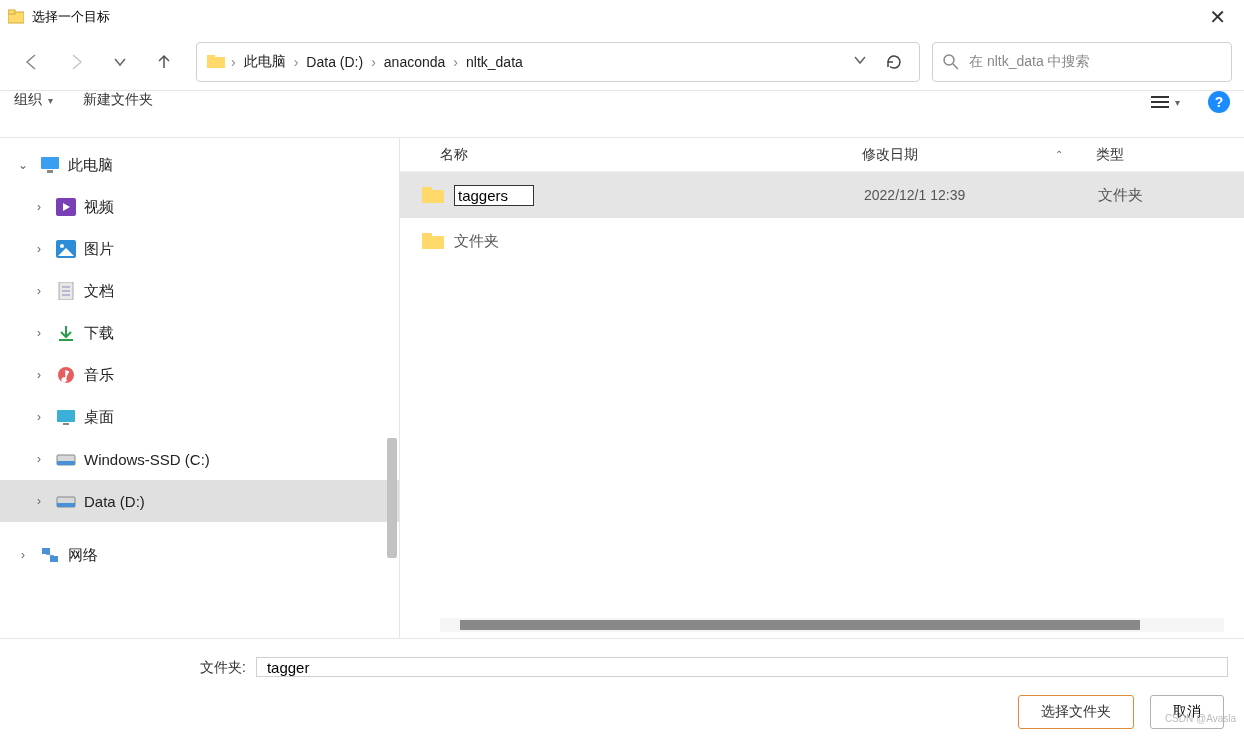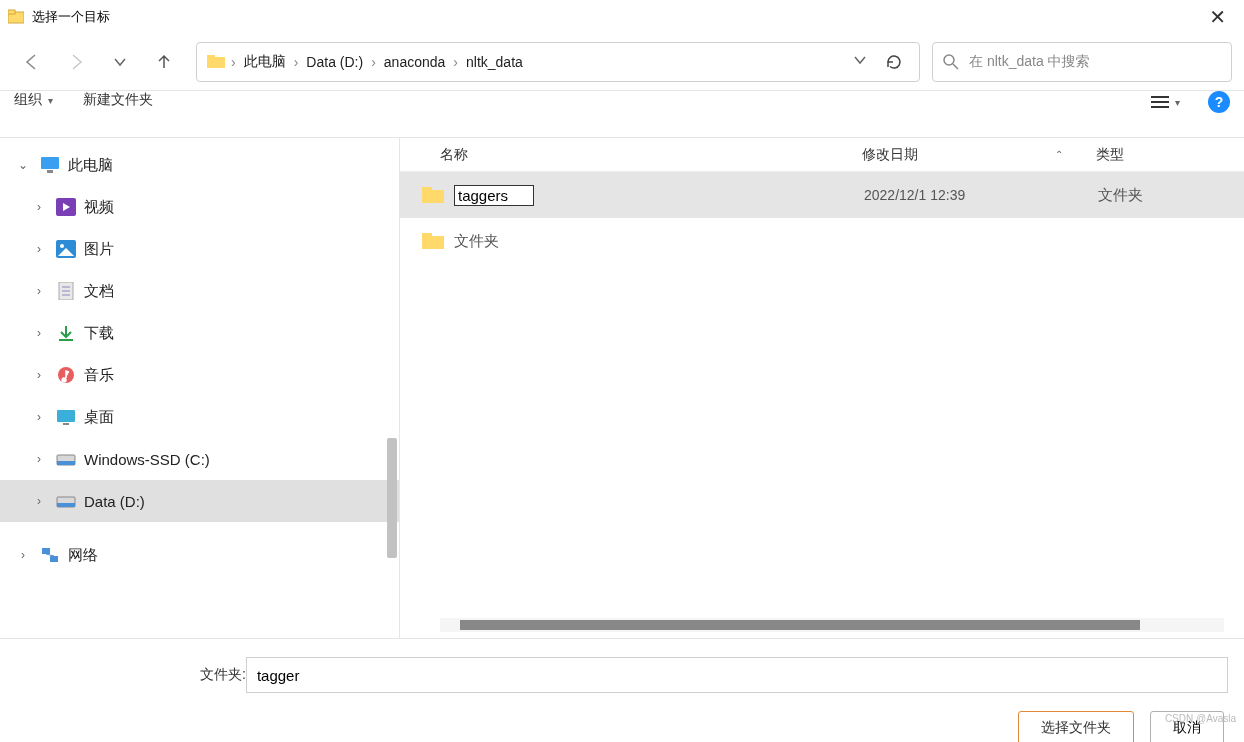--- a/index.html
+++ b/index.html
@@ -44,23 +44,23 @@
 .row{display:flex;align-items:center;height:46px;padding-left:22px}
 .row.sel{background:#e5e5e5}
 .fld-icon{width:22px;height:18px;margin-right:10px}
 .row-name{width:410px;font-size:15px;color:#222}
 .row-name input{border:1px solid #333;font-size:15px;padding:1px 3px;font-family:inherit;width:80px}
 .row-date{width:234px;color:#555;font-size:14px}
 .row-type{color:#555;font-size:15px}
 .hscroll{height:14px;margin:0 20px 6px 40px;background:#f5f5f5;position:relative}
 .hscroll-thumb{position:absolute;left:20px;top:2px;height:10px;width:680px;background:#888}
 .footer{border-top:1px solid #e5e5e5;padding:18px 10px 0 10px}
-.folder-line{display:flex;align-items:center;gap:0;padding-left:190px}
+.folder-line{display:flex;align-items:flex-end;gap:10px;padding-left:190px}
 .folder-label{color:#333}
-.folder-input{flex:1;height:36px;border:1px solid #d0d0d0;padding:0 10px;font-size:15px;margin-right:6px}
+.folder-input{flex:1;height:20px;border:1px solid #d0d0d0;padding:0 10px;font-size:15px;margin-right:6px}
 .btn-row{display:flex;justify-content:flex-end;gap:16px;padding:18px 10px 0 0}
 .btn{height:34px;padding:0 22px;border:1px solid #b0b0b0;background:#fff;display:flex;align-items:center;border-radius:3px}
 .btn.primary{border:1px solid #e08a3a;color:#333}
 .watermark{position:absolute;right:8px;bottom:18px;font-size:10px;color:#bbb}
 svg{display:block}
 </style>
 </head>
 <body>
 
 <div class="titlebar">

